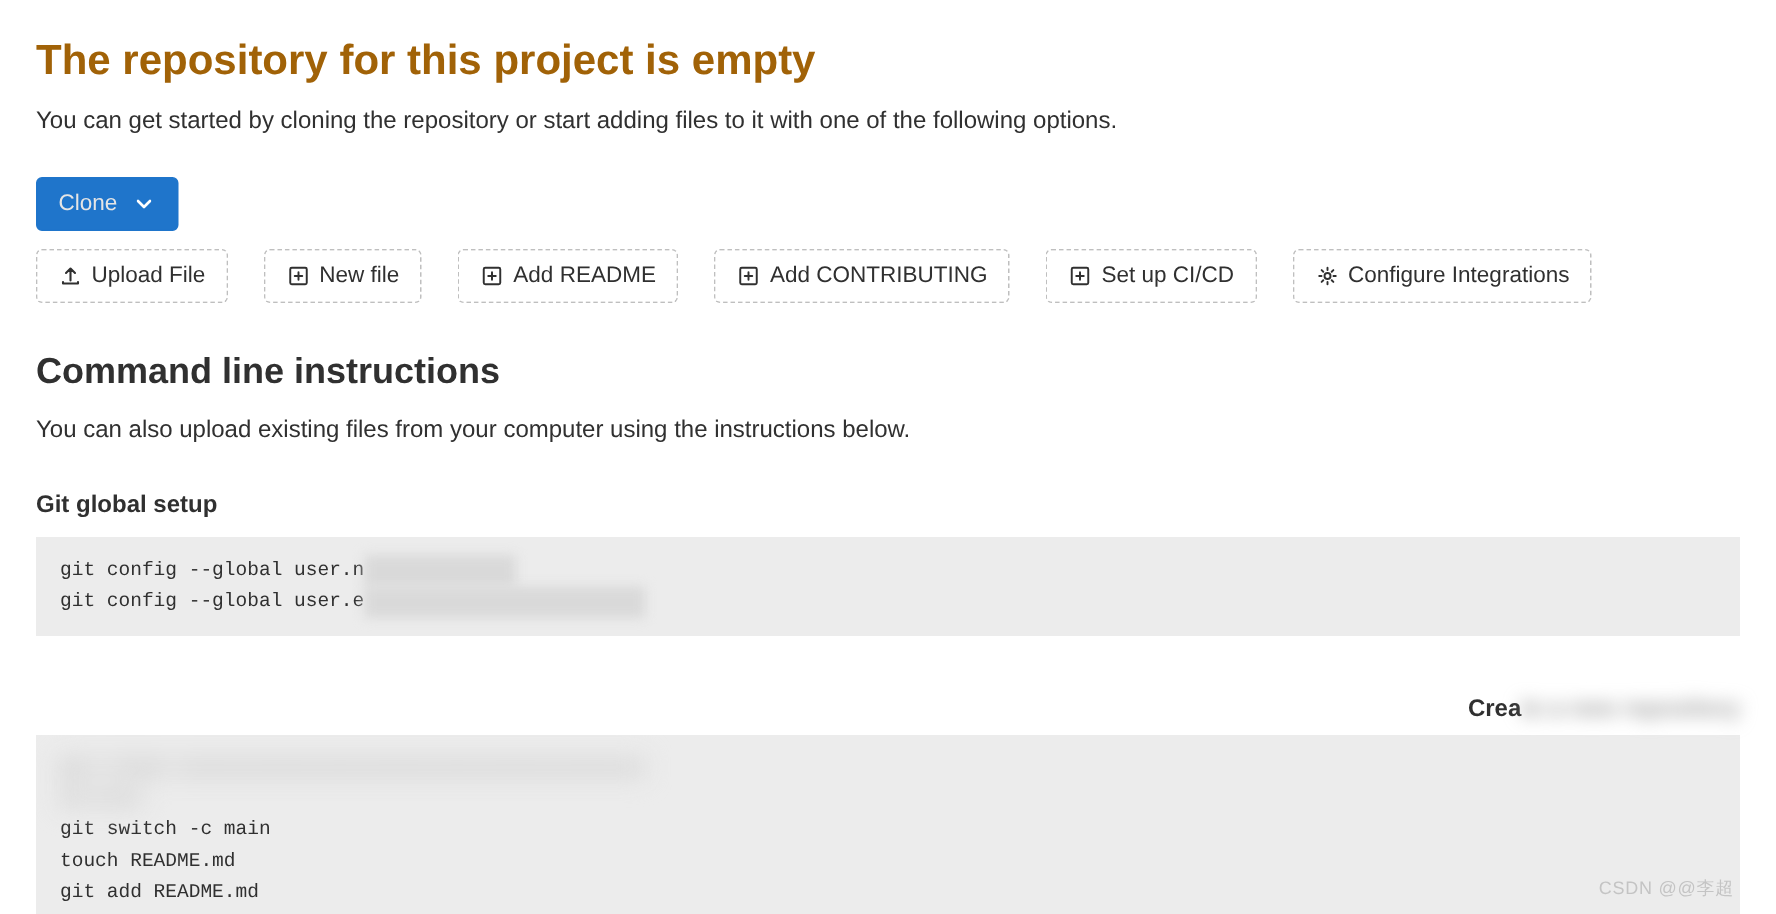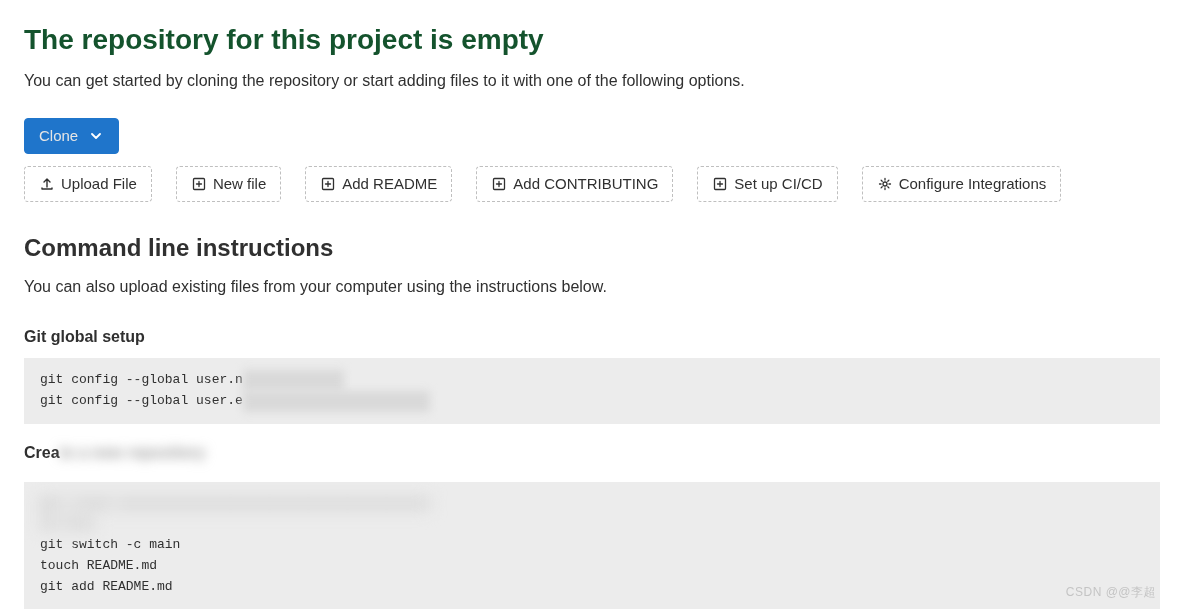--- a/index.html
+++ b/index.html
@@ -7,21 +7,21 @@
       font-family: -apple-system, BlinkMacSystemFont, "Segoe UI", Helvetica, Arial, sans-serif;
       color: #303030;
       background: #fff;
       padding: 24px;
       font-size: 14px;
     }
     h1 {
       font-size: 28px;
       font-weight: 600;
       margin-bottom: 16px;
-      color: #14532d;
+      color: #a16207;
     }
     .subtitle {
       font-size: 16px;
       color: #303030;
       margin-bottom: 28px;
     }
     .button-row {
       display: flex;
       flex-wrap: wrap;
       gap: 12px;
@@ -79,37 +79,38 @@
       font-size: 16px;
       font-weight: 600;
       margin-bottom: 12px;
     }
     .code-block {
       background: #ececec;
       padding: 12px 16px;
       font-family: "SFMono-Regular", Consolas, "Liberation Mono", Menlo, monospace;
       font-size: 13px;
       line-height: 1.6;
-      margin-bottom: 20px;
+      margin-bottom: 40px;
       white-space: pre;
       color: #303030;
       overflow-x: auto;
     }
     .code-block .blur-cover {
       display: inline-block;
       background: #d9d9d9;
       filter: blur(4px);
       color: transparent;
       user-select: none;
     }
     .blurred-heading {
       font-weight: 600;
       font-size: 16px;
-      margin-bottom: 20px;
+      margin-bottom: 8px;
       position: relative;
+      text-align: right;
     }
     .blurred-heading .visible-part { display: inline; }
     .blurred-heading .blur-part {
       filter: blur(6px);
       color: #999;
     }
     .blur-region {
       filter: blur(8px);
       background: #e8e8e8;
       color: #999;

